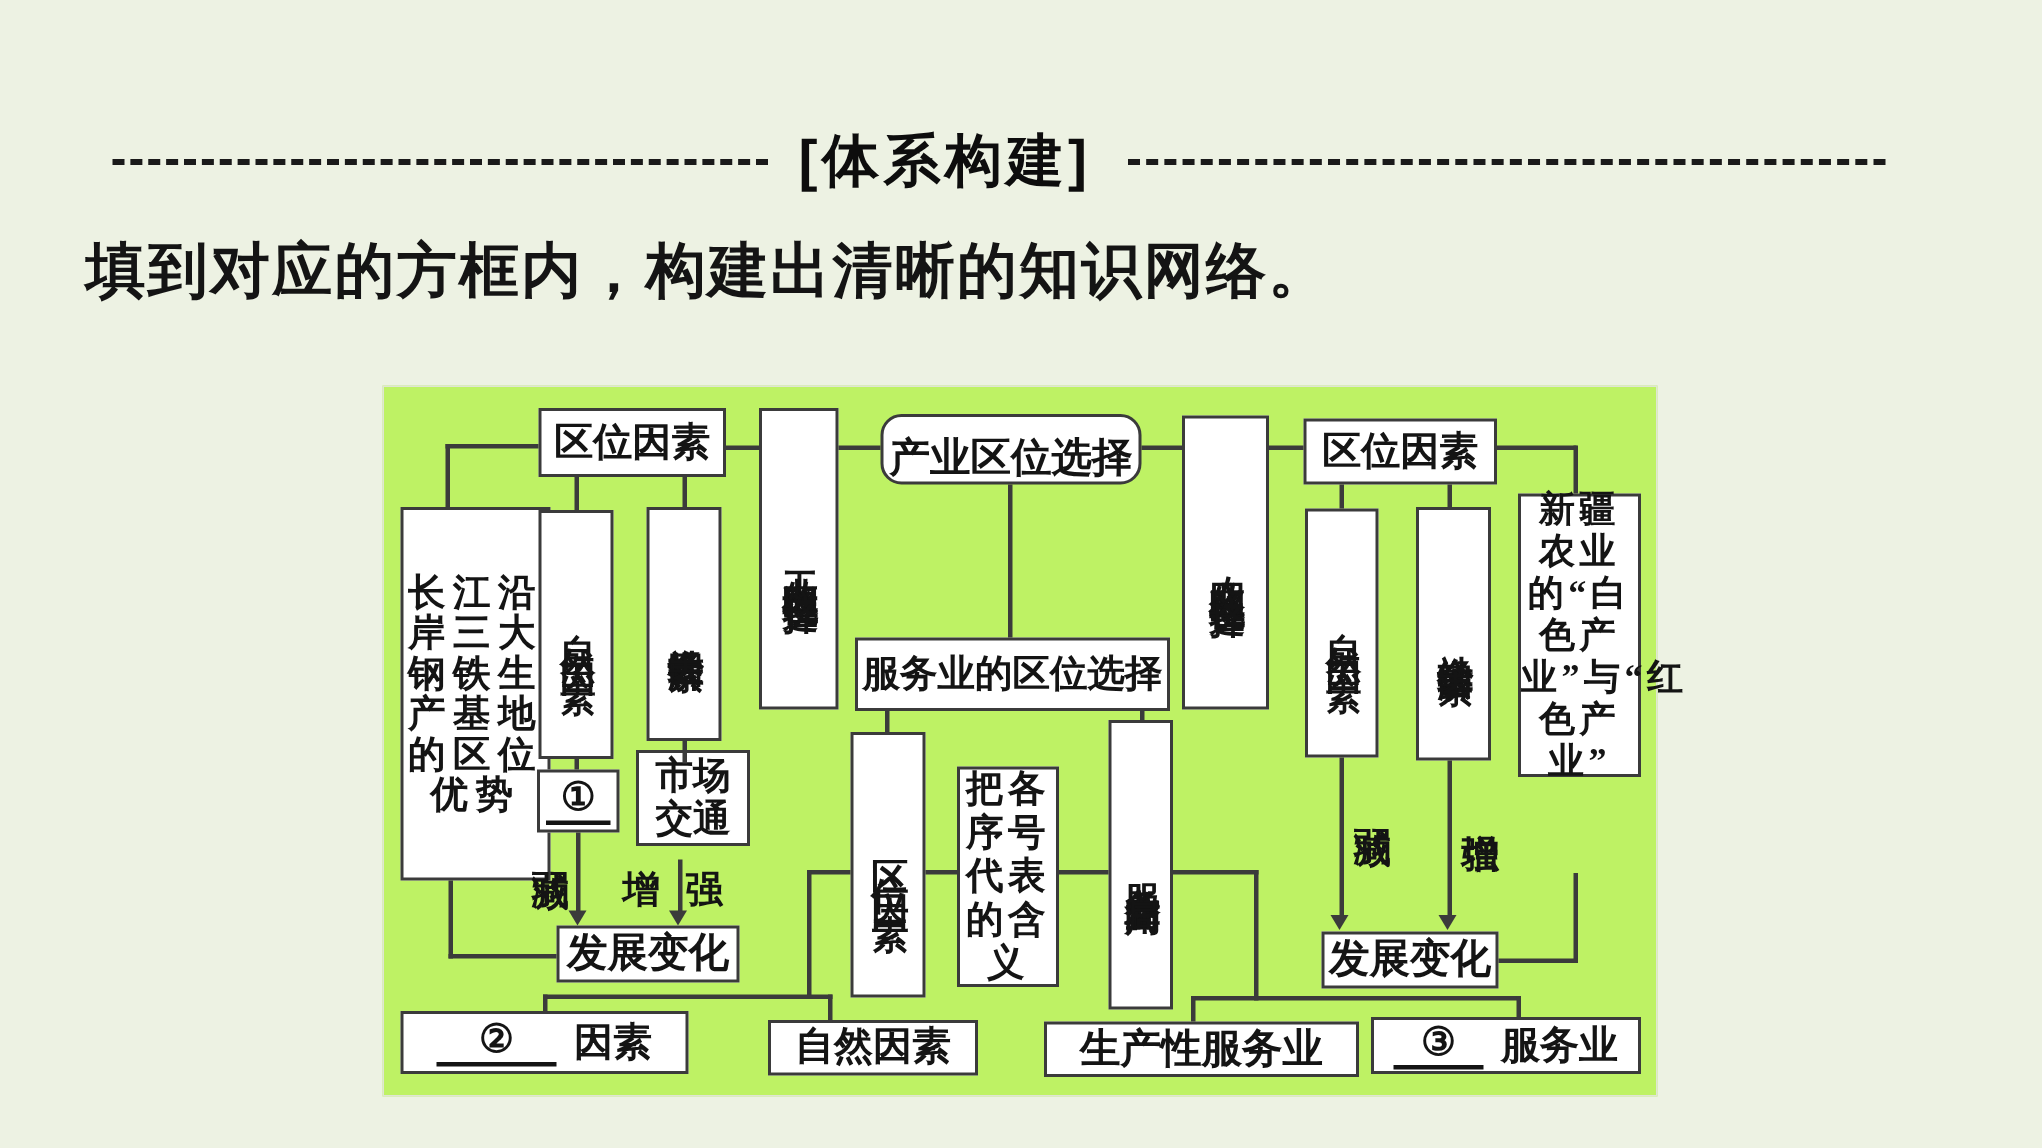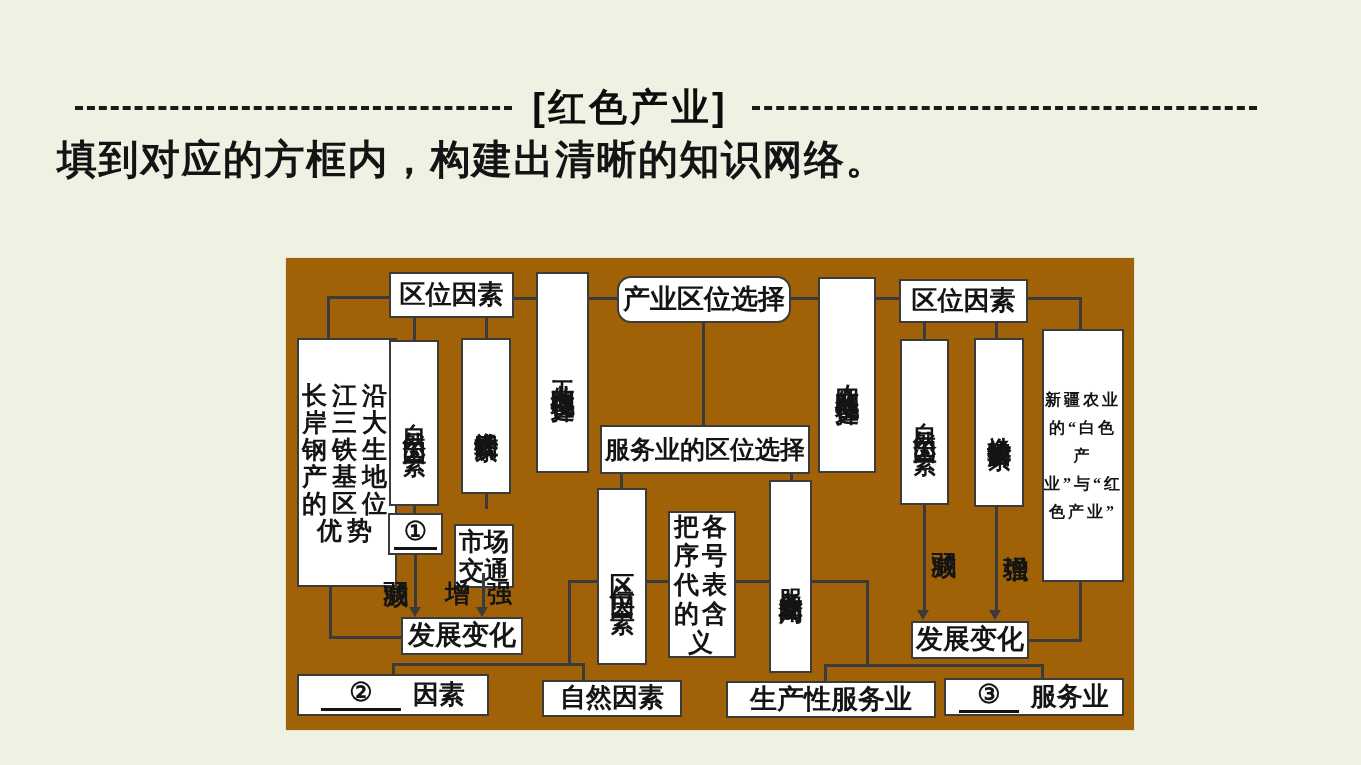--- a/index.html
+++ b/index.html
@@ -14,48 +14,48 @@
   .hdr-title{
     position:absolute;left:500px;top:82px;width:260px;text-align:center;
     font-family:"Liberation Sans",sans-serif;font-weight:bold;
     font-size:38px;letter-spacing:3px;color:#0d0d0d;
   }
   .intro{
     position:absolute;left:57px;top:130px;width:1248px;
     font-weight:bold;font-size:40px;line-height:60px;letter-spacing:1.5px;
   }
   .intro .l1{text-indent:58px;display:block;}
-  .intro .l2{display:block;}
+  .intro .l2{display:block;margin-top:21px;}
   
   .panel{
     position:absolute;left:255px;top:257px;width:850px;height:474px;
-    background:#a16207;border:1px solid #e0e5d4;box-sizing:border-box;margin-left:30px;
+    background:#bef264;border:1px solid #e0e5d4;box-sizing:border-box;
   }
   .box{
     position:absolute;box-sizing:border-box;border:2.5px solid #3b3b3b;background:#fff;
     display:flex;align-items:center;justify-content:center;
     font-weight:bold;text-align:center;font-size:26px;line-height:1.1;color:#141414;
   }
-  .rounded{border-radius:14px;}
+  .rounded{border-radius:14px;align-items:flex-end;}
   .v{writing-mode:vertical-rl;text-orientation:upright;}
   .wrap2 span{display:block;width:100%;word-break:break-all;text-align:center;}
   .lbl{position:absolute;font-weight:bold;font-size:25px;color:#141414;line-height:1.05;}
   .lblv{writing-mode:vertical-rl;text-orientation:upright;}
   .line{position:absolute;background:#3b3b3b;}
   .ah{position:absolute;width:0;height:0;
       border-left:6px solid transparent;border-right:6px solid transparent;
       border-top:10px solid #3b3b3b;}
   .ublank{border-bottom:3px solid #141414;display:inline-block;}
   .gap{display:inline-block;width:12px;}
 </style>
 </head>
 <body>
 
 <div class="dash" style="left:75px;top:106px;width:437px;"></div>
-<div class="hdr-title">[红色产业]</div>
+<div class="hdr-title">[体系构建]</div>
 <div class="dash" style="left:752px;top:106px;width:505px;"></div>
 
 <div class="intro">
   <span class="l2">填到对应的方框内，构建出清晰的知识网络。</span>
 </div>
 
 <div class="panel">
 
   <div class="box" style="left:103px;top:14px;width:125px;height:46px;">
       <span>区位因素</span>
@@ -78,21 +78,21 @@
     </div>
   <div class="box v" style="left:103px;top:82px;width:50px;height:166px;font-size:24px;letter-spacing:10px;">
       <span>自然因素</span>
     </div>
   <div class="box v" style="left:175px;top:80px;width:50px;height:156px;font-size:24px;letter-spacing:1px;">
       <span>社会经济因素</span>
     </div>
   <div class="box" style="left:102px;top:255px;width:55px;height:42px;">
       <span class="ublank" style="padding:0 10px;">①</span>
     </div>
-  <div class="box wrap2" style="left:168px;top:266px;width:60px;height:64px;font-size:25px;line-height:29px;">
+  <div class="box wrap2" style="left:168px;top:242px;width:76px;height:64px;font-size:25px;line-height:29px;">
       <span>市场交通</span>
     </div>
   <div class="lbl lblv" style="left:96px;top:303px;">减弱</div>
   <div class="lbl" style="left:159px;top:323px;">增</div>
   <div class="lbl" style="left:201px;top:323px;">强</div>
   <div class="box" style="left:115px;top:359px;width:122px;height:38px;font-size:27px;">
       <span>发展变化</span>
     </div>
   <div class="box" style="left:11px;top:416px;width:192px;height:42px;">
     <span class="ublank" style="padding:0 28px;">②</span>
@@ -118,21 +118,21 @@
   <div class="box" style="left:440px;top:423px;width:210px;height:37px;font-size:27px;">
       <span>生产性服务业</span>
     </div>
 
   <div class="box v" style="left:614px;top:81px;width:49px;height:166px;font-size:24px;letter-spacing:10px;">
       <span>自然因素</span>
     </div>
   <div class="box v" style="left:688px;top:80px;width:50px;height:169px;font-size:24px;letter-spacing:2px;">
       <span>社会经济因素</span>
     </div>
-  <div class="box wrap2" style="left:756px;top:71px;width:82px;height:253px;font-size:16px;line-height:28px;letter-spacing:3px;">
+  <div class="box wrap2" style="left:756px;top:71px;width:82px;height:189px;font-size:24px;line-height:28px;letter-spacing:3px;">
       <span>新疆农业的“白色产业”与“红色产业”</span>
     </div>
   <div class="lbl lblv" style="left:644px;top:274px;">减弱</div>
   <div class="lbl lblv" style="left:716px;top:279px;">增强</div>
   <div class="box" style="left:625px;top:363px;width:118px;height:38px;font-size:27px;">
       <span>发展变化</span>
     </div>
   <div class="box" style="left:658px;top:420px;width:180px;height:38px;">
     <span class="ublank" style="padding:0 18px;">③</span>
       <span class="gap"></span>

